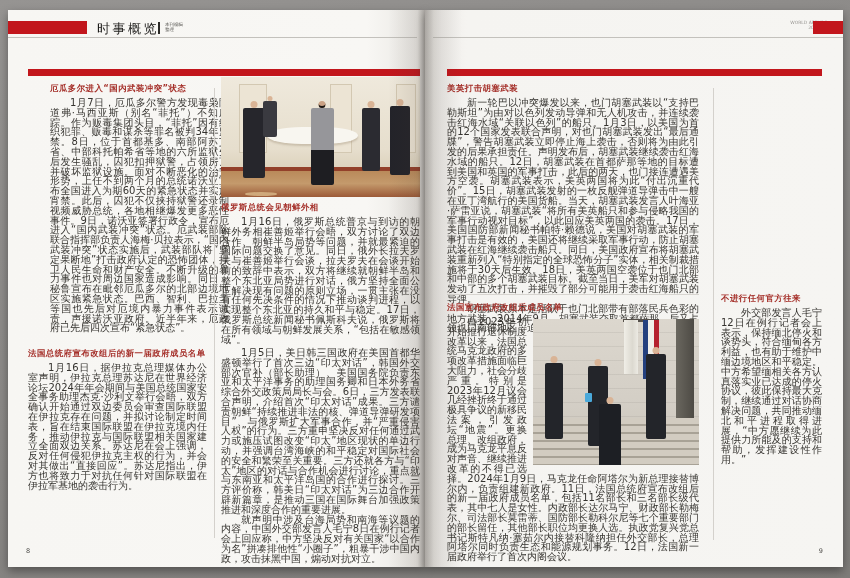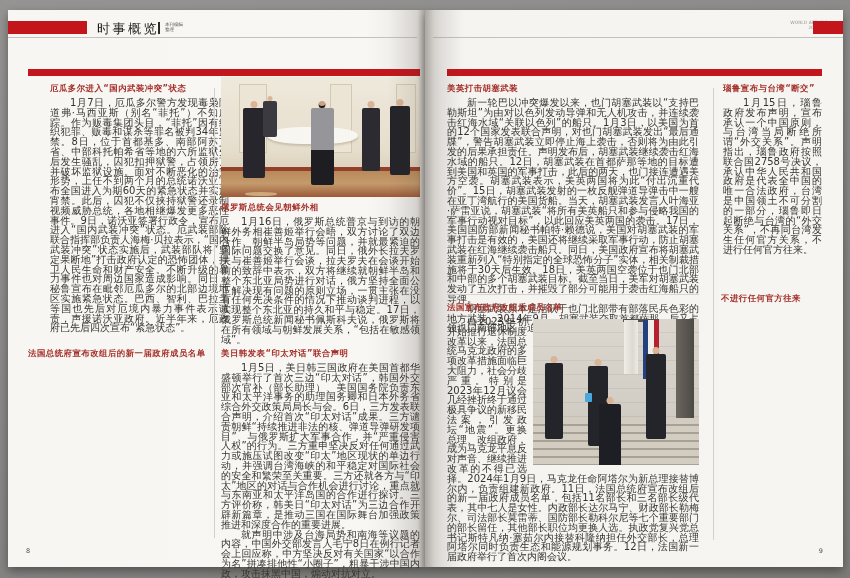--- a/index.html
+++ b/index.html
@@ -108,20 +108,23 @@
 
   <div class="abs article" style="left:20px;top:73px;width:179px;margin-left:22px;">
     <h3 class="art-title">厄瓜多尔进入“国内武装冲突”状态</h3>
     <div class="body">
       <p>1月7日，厄瓜多尔警方发现毒枭阿道弗·马西亚斯（别名“菲托”）不知所踪。作为贩毒集团头目，“菲托”因有组织犯罪、贩毒和谋杀等罪名被判34年监禁。8日，位于首都基多、南部阿苏艾省、中部科托帕希省等地的六所监狱先后发生骚乱，囚犯扣押狱警，占领房顶并破坏监狱设施。面对不断恶化的治安形势，上任不到两个月的总统诺沃亚宣布全国进入为期60天的紧急状态并实施宵禁。此后，囚犯不仅挟持狱警还录制视频威胁总统，各地相继爆发更多恶性事件。9日，诺沃亚签署行政令，宣布厄进入“国内武装冲突”状态。厄武装部队联合指挥部负责人海梅·贝拉表示，“国内武装冲突”状态实施后，武装部队将“坚定果断地”打击政府认定的恐怖团体，捍卫人民生命和财产安全。不断升级的暴力事件也对周边国家造成影响。同日，秘鲁宣布在毗邻厄瓜多尔的北部边境地区实施紧急状态。巴西、智利、巴拉圭等国也先后对厄境内暴力事件表示谴责，声援诺沃亚政府。近半年来，厄政府已先后四次宣布“紧急状态”。</p>
     </div>
   </div>
 
   <div class="abs article" style="left:20px;top:338px;width:179px;">
     <h3 class="art-title">法国总统府宣布改组后的新一届政府成员名单</h3>
+    <div class="body">
+      <p>1月16日，据伊拉克总理媒体办公室声明，伊拉克总理苏达尼在世界经济论坛2024年年会期间与美国总统国家安全事务助理杰克·沙利文举行会晤，双方确认开始通过双边委员会审查国际联盟在伊拉克存在问题，并拟讨论制定时间表，旨在结束国际联盟在伊拉克境内任务，推动伊拉克与国际联盟相关国家建立全面双边关系。苏达尼在会上强调，反对任何侵犯伊拉克主权的行为，并会对其做出“直接回应”。苏达尼指出，伊方也将致力于对抗任何针对国际联盟在伊拉军基地的袭击行为。</p>
+    </div>
   </div>
 
   <div class="abs vdiv" style="left:206px;top:78px;height:450px;"></div>
 
   <div class="abs photo photo-kremlin">
     <div class="k-panel k-door"></div>
     <div class="k-panel k-panel2"></div>
     <div class="k-panel k-panel3"></div>
     <div class="k-table"></div>
     <div class="k-carpet">
@@ -145,21 +148,20 @@
   </div>
 
   <div class="abs article" style="left:213px;top:192px;width:199px;">
     <h3 class="art-title">俄罗斯总统会见朝鲜外相</h3>
     <div class="body">
       <p>1月16日，俄罗斯总统普京与到访的朝鲜外务相崔善姬举行会晤，双方讨论了双边合作、朝鲜半岛局势等问题，并就最紧迫的国际问题交换了意见。同日，俄外长拉夫罗夫与崔善姬举行会谈，拉夫罗夫在会谈开始前的致辞中表示，双方将继续就朝鲜半岛和整个东北亚局势进行对话，俄方坚持全面公正解决现有问题的原则立场，一贯主张在没有任何先决条件的情况下推动谈判进程，以实现整个东北亚的持久和平与稳定。17日，俄罗斯总统新闻秘书佩斯科夫说，俄罗斯将在所有领域与朝鲜发展关系，“包括在敏感领域”。</p>
     </div>
   </div>
 
   <div class="abs article" style="left:213px;top:338px;width:199px;">
-    <h3 class="art-title">美日韩发表“印太对话”联合声明</h3>
     <div class="body">
       <p>1月5日，美日韩三国政府在美国首都华盛顿举行了首次三边“印太对话”，韩国外交部次官补（部长助理）、美国国务院负责东亚和太平洋事务的助理国务卿和日本外务省综合外交政策局局长与会。6日，三方发表联合声明，介绍首次“印太对话”成果。三方谴责朝鲜“持续推进非法的核、弹道导弹研发项目”、与俄罗斯扩大军事合作，并“严重侵害人权”的行为。三方重申坚决反对任何通过武力或施压试图改变“印太”地区现状的单边行动，并强调台湾海峡的和平稳定对国际社会的安全和繁荣至关重要。三方还就各方与“印太”地区的对话与合作机会进行讨论，重点就与东南亚和太平洋岛国的合作进行探讨。三方评价称，韩美日“印太对话”为三边合作开辟新篇章，是推动三国在国际舞台加强政策推进和深度合作的重要进展。</p>
       <p>就声明中涉及台海局势和南海等议题的内容，中国外交部发言人毛宁8日在例行记者会上回应称，中方坚决反对有关国家“以合作为名”拼凑排他性“小圈子”，粗暴干涉中国内政，攻击抹黑中国，煽动对抗对立。</p>
     </div>
   </div>
 
   <div class="abs pagenum" style="left:18px;">8</div>
 </div>
 
 <div class="page" id="page-right">
@@ -204,29 +206,24 @@
         <div class="fig e-man4">
             <div class="head"></div>
           </div>
       </div>
       <p>自2023年初开始推行退休制度改革以来，法国总统马克龙政府的多项改革措施面临巨大阻力，社会分歧严重。特别是2023年12月议会几经挫折终于通过极具争议的新移民法案，引发政坛“地震”。更换总理、改组政府，成为马克龙平息反对声音、继续推进改革的不得已选择。2024年1月9日，马克龙任命阿塔尔为新总理接替博尔内，负责组建新政府。11日，法国总统府宣布改组后的新一届政府成员名单，包括11名部长和三名部长级代表，其中七人是女性。内政部长达尔马宁、财政部长勒梅尔、司法部长莫雷蒂、国防部长勒科尔尼等七个重要部门的部长留任，其他部长职位均更换人选。执政党复兴党总书记斯特凡纳·塞茹尔内接替科隆纳担任外交部长，总理阿塔尔同时负责生态和能源规划事务。12日，法国新一届政府举行了首次内阁会议。</p>
     </div>
   </div>
 
   <div class="abs vdiv" style="left:288px;top:78px;height:452px;"></div>
 
-  <div class="abs article" style="left:298px;top:73px;width:99px;">
-    <h3 class="art-title">瑙鲁宣布与台湾“断交”</h3>
-    <div class="body">
-      <p>1月15日，瑙鲁政府发布声明，宣布承认一个中国原则，与台湾当局断绝所谓“外交关系”。声明指出，瑙鲁政府按照联合国2758号决议，承认中华人民共和国政府是代表全中国的唯一合法政府，台湾是中国领土不可分割的一部分，瑙鲁即日起断绝与台湾的“外交关系”，不再同台湾发生任何官方关系，不进行任何官方往来。</p>
-    </div>
-  </div>
 
   <div class="abs article" style="left:296px;top:283px;width:101px;">
     <h3 class="art-title">不进行任何官方往来</h3>
     <div class="body">
+      <p>外交部发言人毛宁12日在例行记者会上表示，保持缅北停火和谈势头，符合缅甸各方利益，也有助于维护中缅边境地区和平稳定。中方希望缅相关各方认真落实业已达成的停火协议，彼此保持最大克制，继续通过对话协商解决问题，共同推动缅北和平进程取得进展，“中方愿继续为此提供力所能及的支持和帮助，发挥建设性作用。”</p>
     </div>
   </div>
 
   <div class="abs pagenum" style="right:20px;">9</div>
 </div>
 
 <div class="spine"></div>
 
 </body></html>

